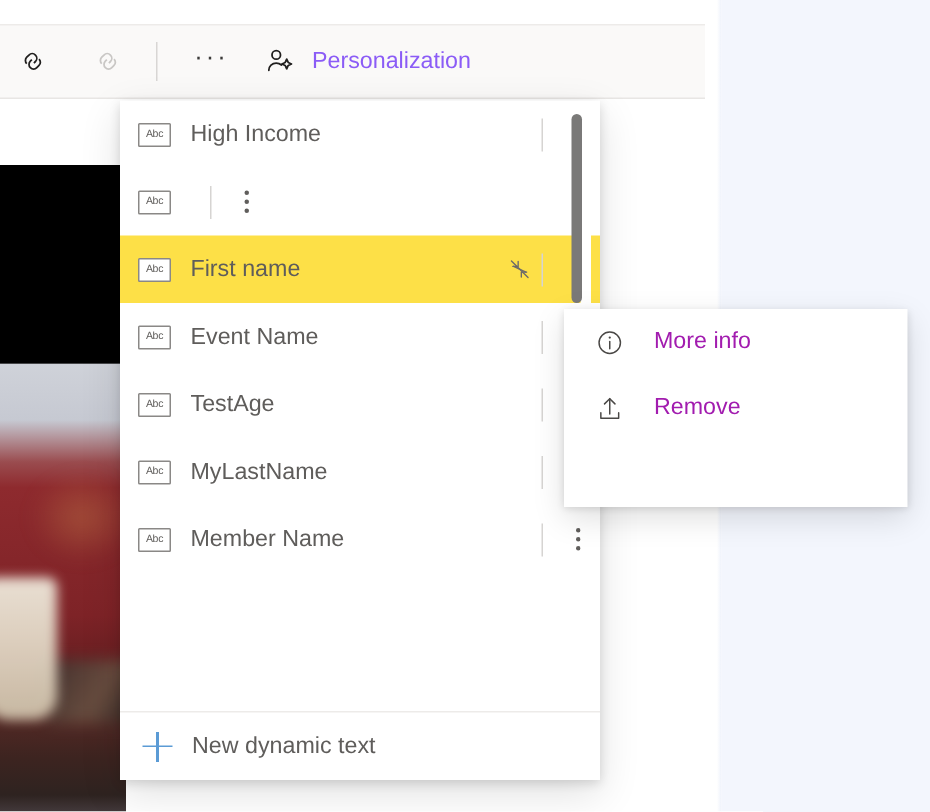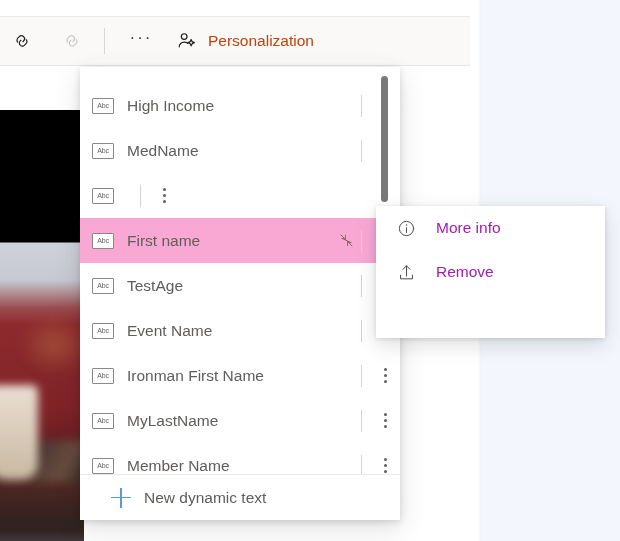--- a/index.html
+++ b/index.html
@@ -55,38 +55,38 @@
   }
   .tb-btn{
     height:50px;display:flex;align-items:center;justify-content:center;
     cursor:pointer;user-select:none;
   }
   #tb-link-1{width:50px;}
   #tb-link-2{width:50px;}
   .tb-divider{width:1px;height:26px;background:#d8d6d4;margin:0 14px 0 4px;}
   #tb-overflow{width:44px;color:#3b3a39;font-size:17px;letter-spacing:2px;padding-bottom:6px;}
   #tb-personalization{display:flex;align-items:center;gap:11px;height:50px;padding:0 12px;cursor:pointer;}
-  #tb-personalization .tb-label{font-size:15.5px;color:#c2410c;white-space:nowrap;}
+  #tb-personalization .tb-label{font-size:15.5px;color:#8b5cf6;white-space:nowrap;}
 
   .ico{display:block;}
 
   
   #dropdown{
     position:absolute;left:80px;top:67px;width:320px;height:453px;
     background:#ffffff;
     box-shadow:0 2px 7px rgba(0,0,0,.14), 0 9px 26px rgba(0,0,0,.12);
     box-sizing:border-box;overflow:hidden;
   }
-  #dd-list{position:absolute;left:0;top:16px;width:320px;height:407px;overflow:hidden;}
+  #dd-list{position:absolute;left:0;top:0;width:320px;height:407px;overflow:hidden;}
 
   .dd-row{
     position:relative;height:45px;display:flex;align-items:center;
     padding:0 0 0 12px;box-sizing:border-box;cursor:pointer;
   }
-  .dd-row.selected{background:#f9a8d4;}
+  .dd-row.selected{background:#fde047;}
   .abc-ico{
     width:20px;height:14px;border:1px solid #8a8886;border-radius:1px;
     display:flex;align-items:center;justify-content:center;flex:0 0 auto;
     font-size:7px;line-height:1;color:#605e5c;letter-spacing:-.2px;
     font-family:"Liberation Sans", sans-serif;background:#fff;
   }
   .dd-label{
     margin-left:13px;font-size:15.5px;color:#5f5d5b;white-space:nowrap;
     overflow:hidden;text-overflow:ellipsis;flex:1 1 auto;
   }
@@ -97,21 +97,21 @@
     justify-content:center;gap:3px;cursor:pointer;
   }
   .dd-more i{display:block;width:3px;height:3px;border-radius:50%;background:#605e5c;}
 
   #dd-scroll-track{position:absolute;right:6px;top:4px;width:7px;height:399px;background:#ffffff;}
   #dd-scroll-thumb{position:absolute;right:6px;top:5px;width:7px;height:126px;background:#7a7978;border-radius:4px;}
 
   #dd-footer{
     position:absolute;left:0;bottom:0;width:320px;height:46px;
     border-top:1px solid #edebe9;display:flex;align-items:center;
-    padding-left:31px;box-sizing:border-box;cursor:pointer;background:#fff;
+    padding-left:15px;box-sizing:border-box;cursor:pointer;background:#fff;
   }
   #dd-footer .plus{
     width:20px;height:20px;flex:0 0 auto;position:relative;
   }
   #dd-footer .plus:before,#dd-footer .plus:after{
     content:"";position:absolute;background:#5b9bd5;
   }
   #dd-footer .plus:before{left:0;top:9px;width:20px;height:1.6px;}
   #dd-footer .plus:after{top:0;left:9px;height:20px;width:1.6px;}
   #dd-footer .flabel{margin-left:13px;font-size:15.5px;color:#5f5d5b;}
@@ -182,31 +182,20 @@
     <span class="tb-label">Personalization</span>
   </div>
 </div>
 
 <div id="dropdown">
 
   <div id="dd-list">
       <div class="dd-row">
         <span class="abc-ico">Abc</span>
         <span class="dd-label">High Income</span>
-        <span class="dd-sync"></span>
-        <span class="dd-sep"></span>
-        <span class="dd-more">
-          <i></i>
-          <i></i>
-          <i></i>
-        </span>
-      </div>
-      <div class="dd-row">
-        <span class="abc-ico">Abc</span>
-        <span class="dd-label">MedName</span>
         <span class="dd-sync"></span>
         <span class="dd-sep"></span>
         <span class="dd-more">
           <i></i>
           <i></i>
           <i></i>
         </span>
       </div>
       <div class="dd-row">
         <span class="abc-ico">Abc</span>
@@ -233,43 +222,32 @@
         </span>
         <span class="dd-sep"></span>
         <span class="dd-more">
           <i></i>
           <i></i>
           <i></i>
         </span>
       </div>
       <div class="dd-row">
         <span class="abc-ico">Abc</span>
+        <span class="dd-label">Event Name</span>
+        <span class="dd-sync"></span>
+        <span class="dd-sep"></span>
+        <span class="dd-more">
+          <i></i>
+          <i></i>
+          <i></i>
+        </span>
+      </div>
+      <div class="dd-row">
+        <span class="abc-ico">Abc</span>
         <span class="dd-label">TestAge</span>
-        <span class="dd-sync"></span>
-        <span class="dd-sep"></span>
-        <span class="dd-more">
-          <i></i>
-          <i></i>
-          <i></i>
-        </span>
-      </div>
-      <div class="dd-row">
-        <span class="abc-ico">Abc</span>
-        <span class="dd-label">Event Name</span>
-        <span class="dd-sync"></span>
-        <span class="dd-sep"></span>
-        <span class="dd-more">
-          <i></i>
-          <i></i>
-          <i></i>
-        </span>
-      </div>
-      <div class="dd-row">
-        <span class="abc-ico">Abc</span>
-        <span class="dd-label">Ironman First Name</span>
         <span class="dd-sync"></span>
         <span class="dd-sep"></span>
         <span class="dd-more">
           <i></i>
           <i></i>
           <i></i>
         </span>
       </div>
       <div class="dd-row">
         <span class="abc-ico">Abc</span>

